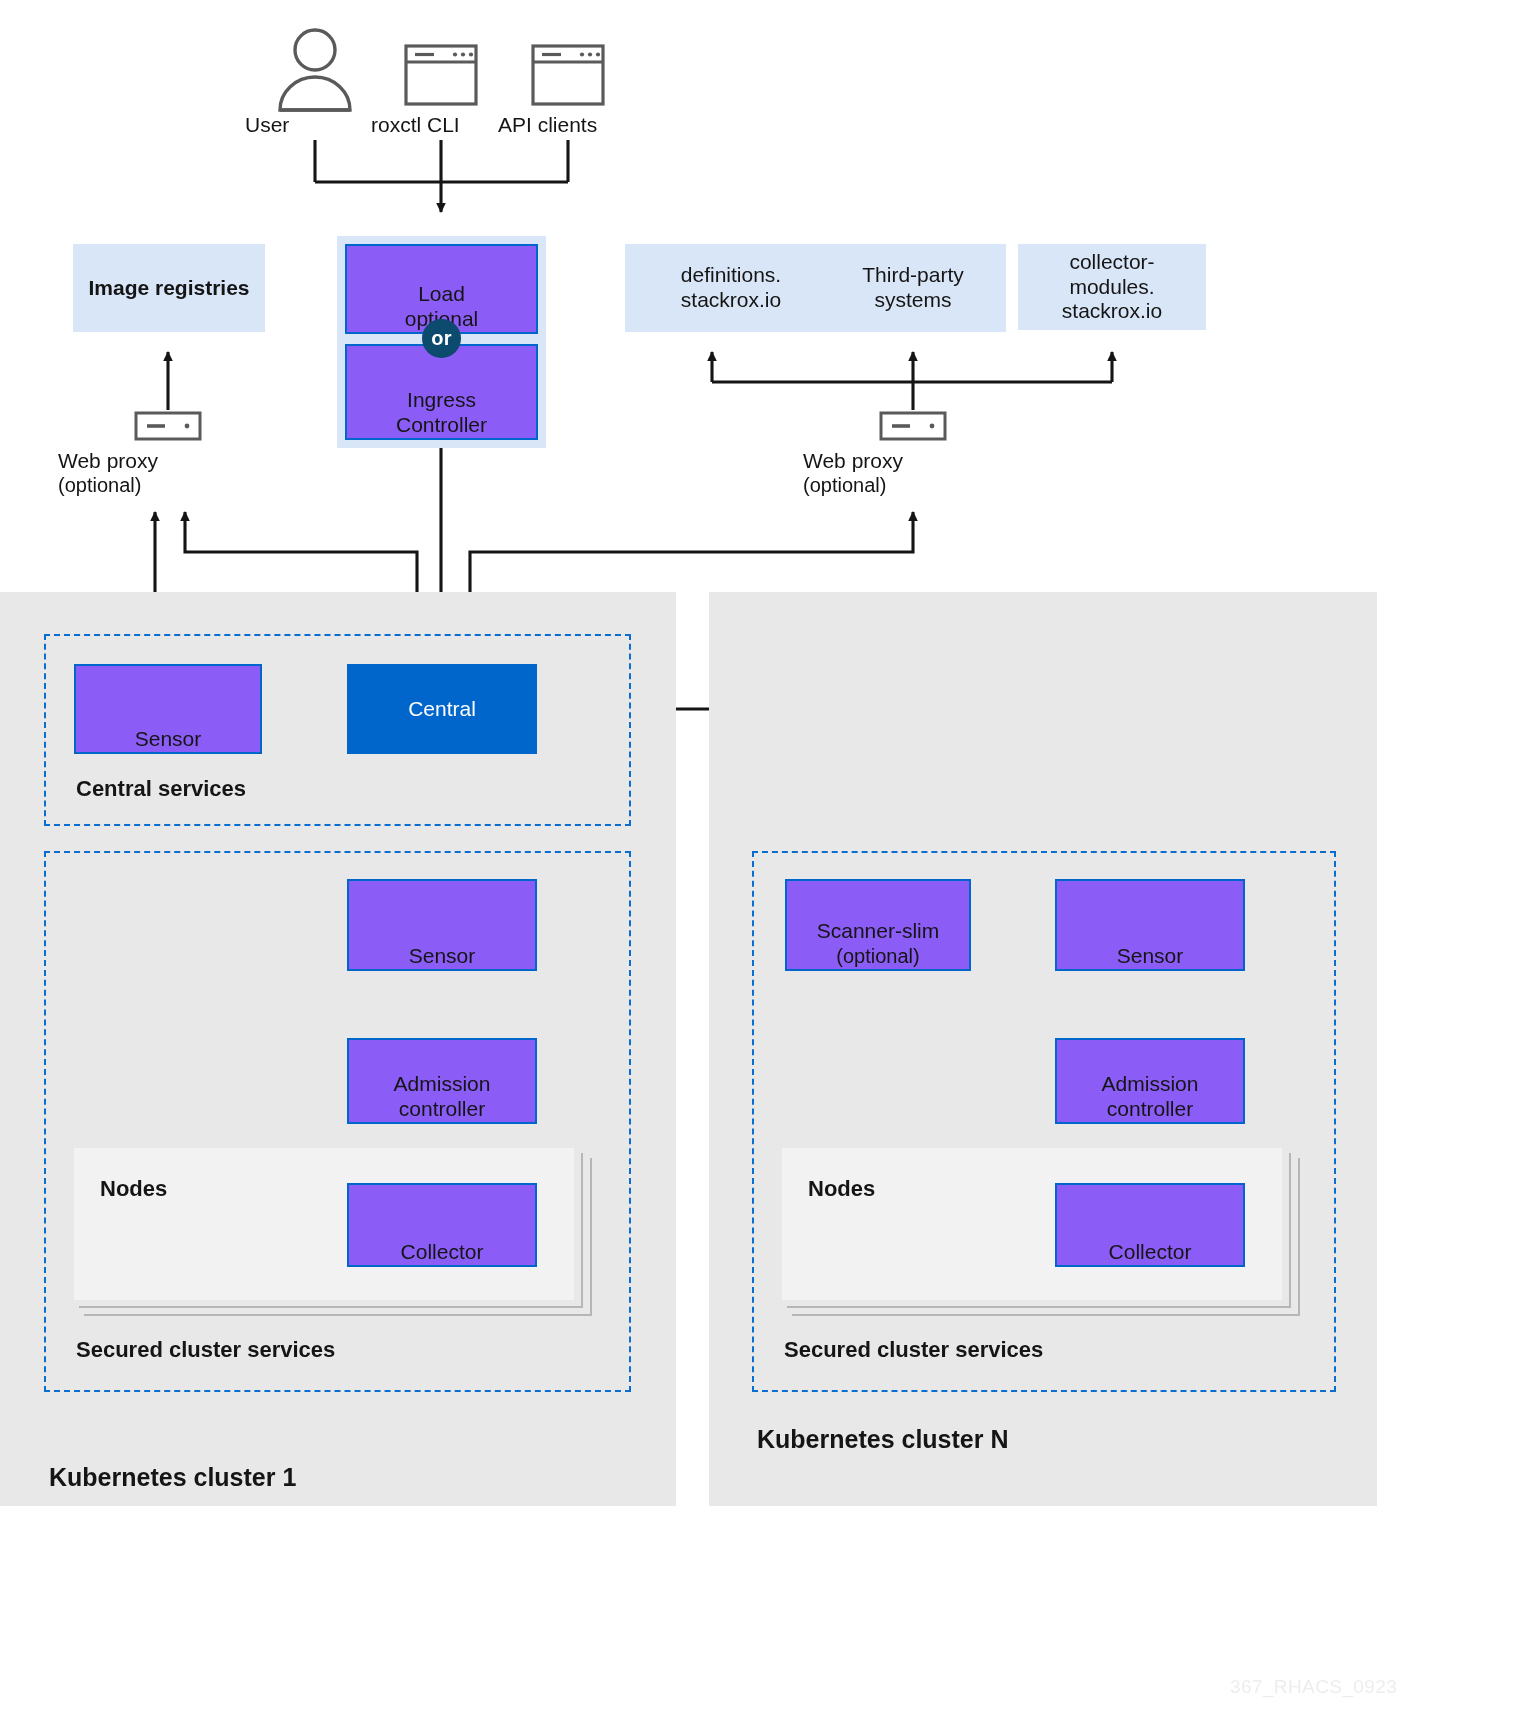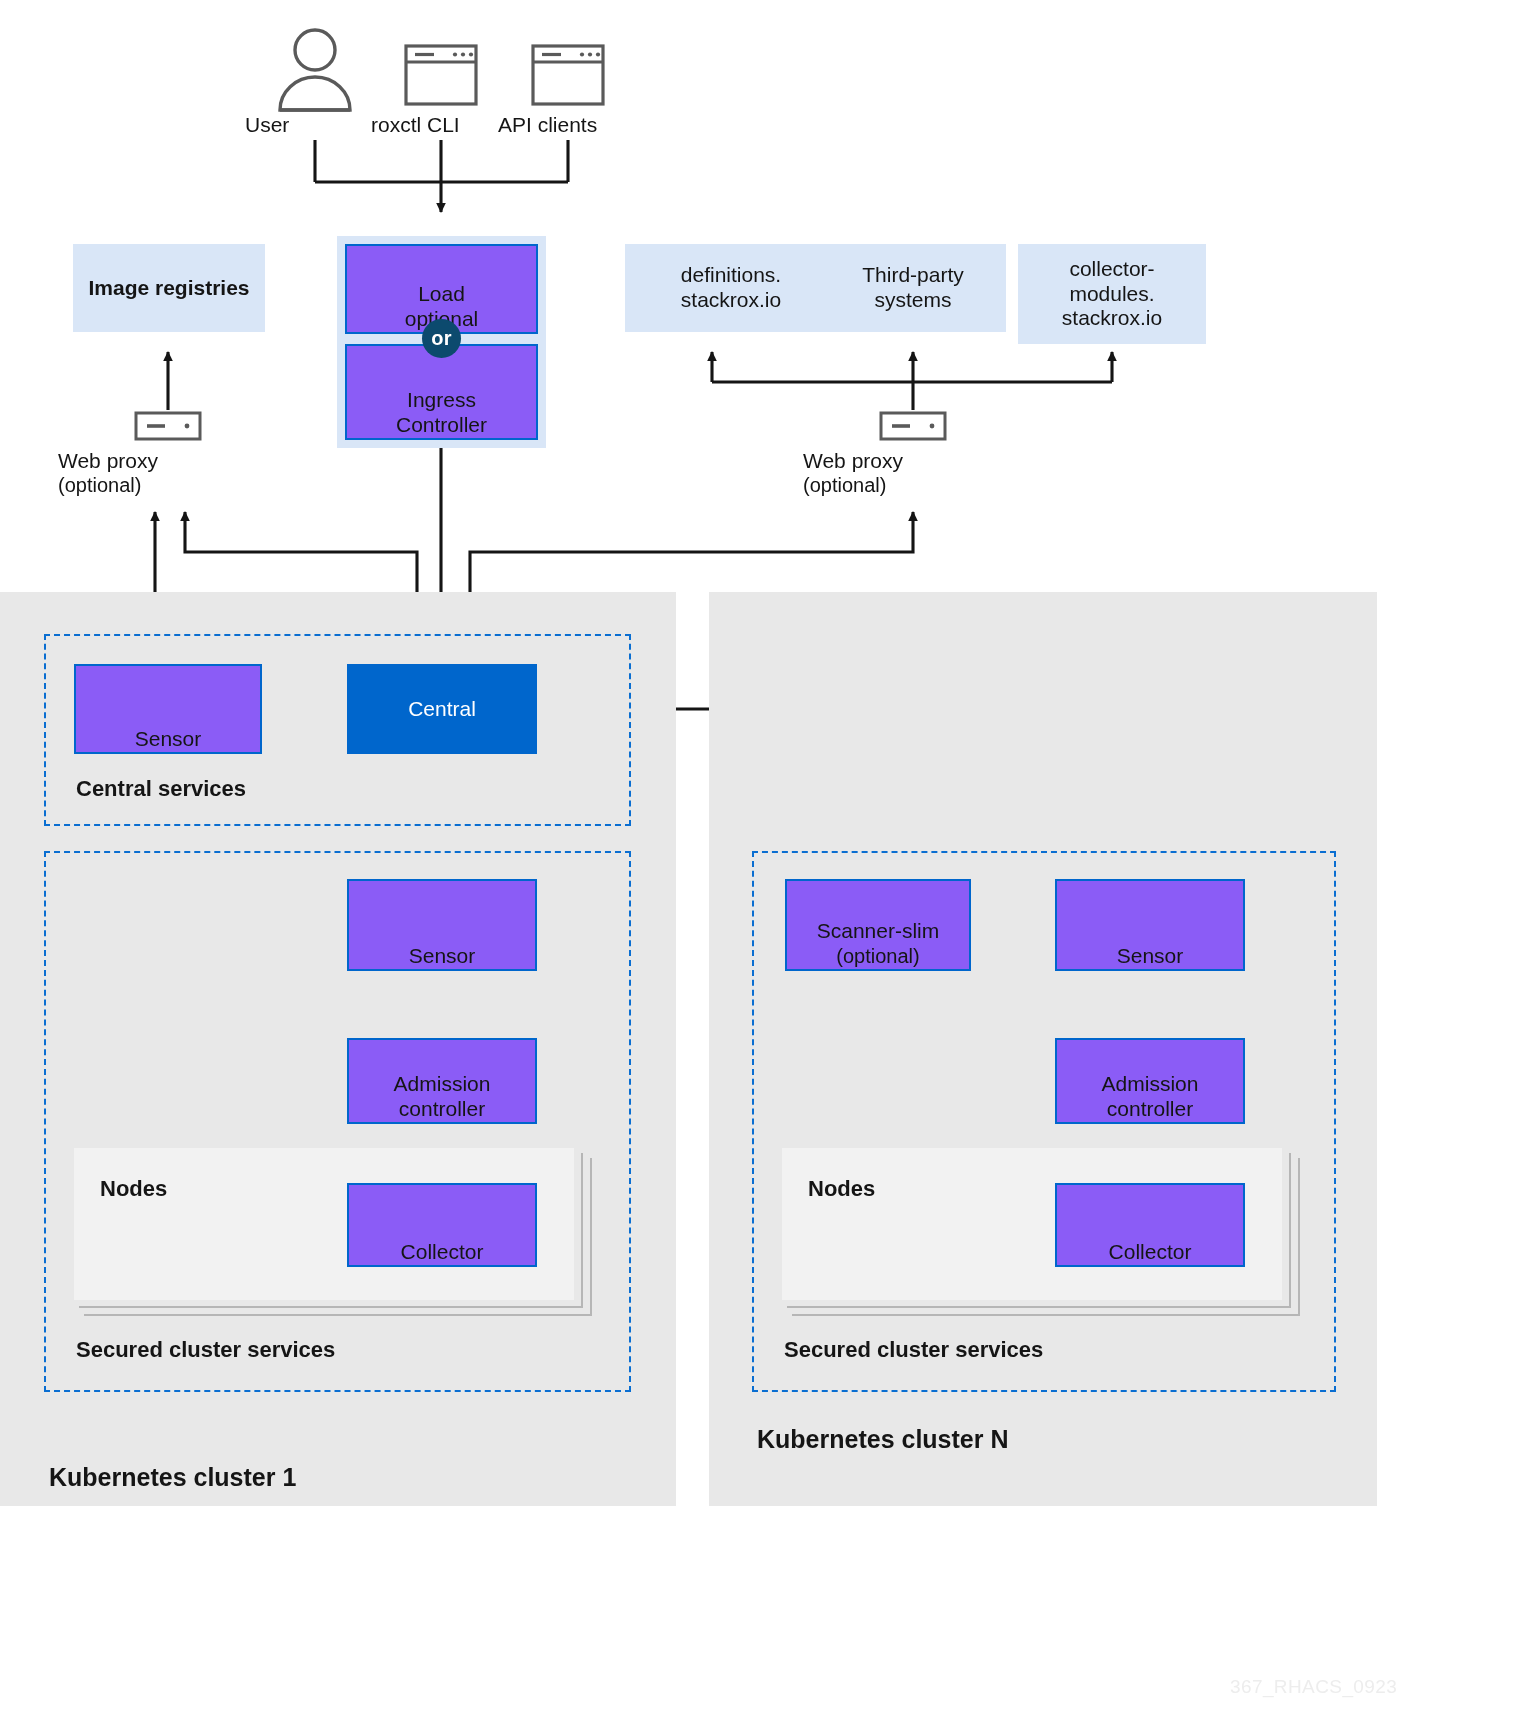--- a/index.html
+++ b/index.html
@@ -154,21 +154,21 @@
     </span>
   </div>
 
   <div class="abs box box-lightblue" style="left:820px;top:244px;width:186px;height:88px;">
     <span>
       <span>Third-party</span><br>
       <span>systems</span>
     </span>
   </div>
 
-  <div class="abs box box-lightblue" style="left:1018px;top:244px;width:188px;height:100px;">
+  <div class="abs box box-lightblue" style="left:1018px;top:244px;width:188px;height:86px;">
     <span>
       <span>collector-</span><br>
       <span>modules.</span><br>
       <span>stackrox.io</span>
     </span>
   </div>
 
   <div class="abs" style="left:134px;top:411px;width:68px;height:30px;">
     <svg class="icon-svg" width="68" height="30" viewBox="0 0 68 30">
       <rect x="2" y="2" width="64" height="26" fill="#ffffff" stroke="#5a5a5a" stroke-width="3"></rect>

